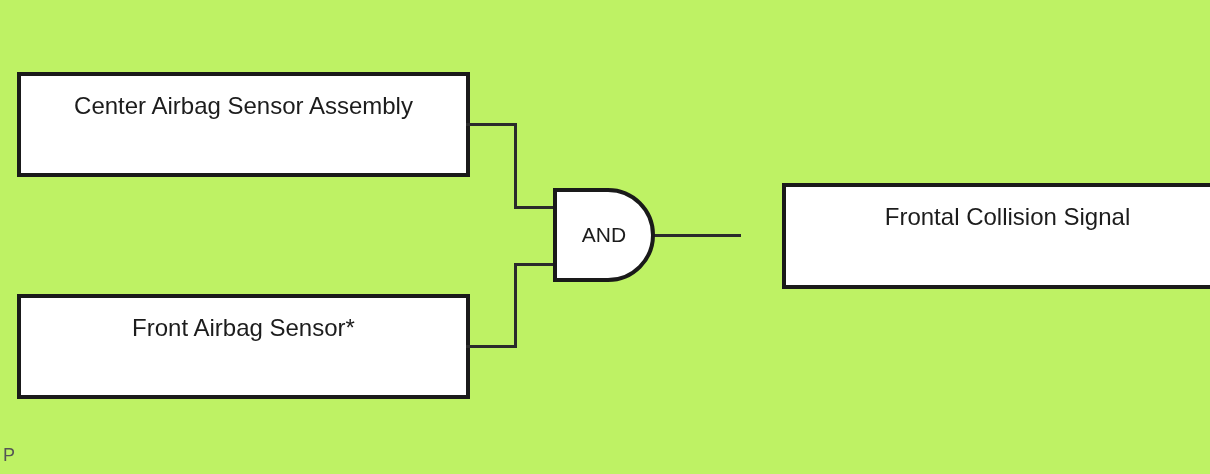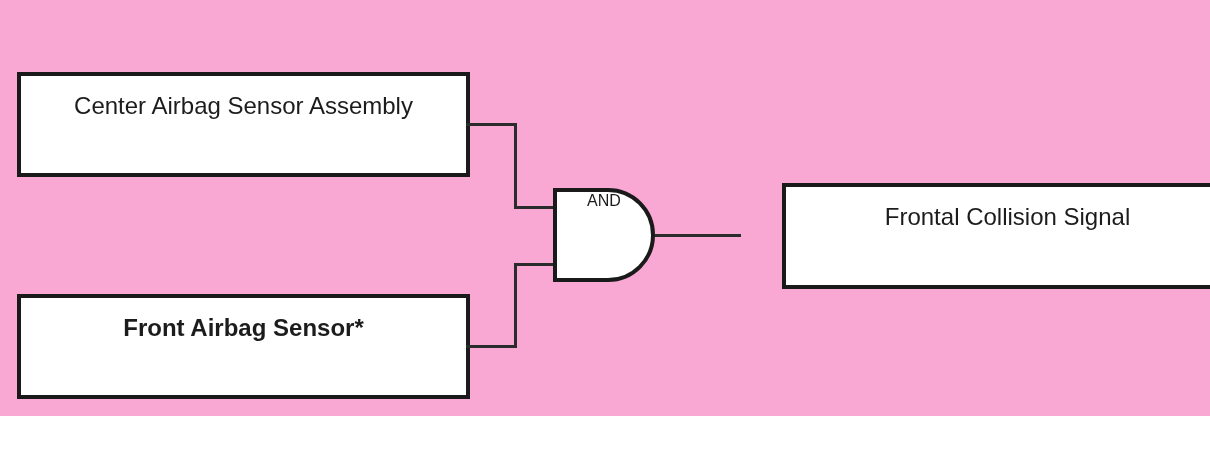--- a/index.html
+++ b/index.html
@@ -3,57 +3,57 @@
 <meta charset="utf-8">
 <style>
   html, body {
     margin: 0;
     padding: 0;
     background: #ffffff;
   }
   .canvas {
     position: relative;
     width: 1210px;
-    height: 416px;
-    background: #f9a8d4;
+    height: 474px;
+    background: #bef264;
     font-family: "Liberation Sans", "DejaVu Sans", sans-serif;
     overflow: hidden;
   }
   .node {
     position: absolute;
     box-sizing: border-box;
     border: 4px solid #1a1a1a;
     background: #ffffff;
     display: flex;
     justify-content: center;
     align-items: flex-start;
     padding-top: 17px;
     font-size: 24px;
     line-height: 26px;
     color: #1c1c1c;
     white-space: nowrap;
   }
   .box-input-1 { left: 17px;  top: 72px;  width: 453px; height: 105px; }
-  .box-input-2 { left: 17px;  top: 294px; width: 453px; height: 105px; font-weight: bold; }
+  .box-input-2 { left: 17px;  top: 294px; width: 453px; height: 105px; }
   .box-output  { left: 738px; top: 183px; width: 451px; height: 106px; margin-left: 44px; }
 
   .gate {
     position: absolute;
     box-sizing: border-box;
     left: 553px;
     top: 188px;
     width: 102px;
     height: 94px;
     border: 4px solid #1a1a1a;
     border-radius: 0 47px 47px 0;
     background: #ffffff;
     display: flex;
     justify-content: center;
-    align-items: flex-start;
-    font-size: 16px;
+    align-items: center;
+    font-size: 21px;
     color: #1c1c1c;
     z-index: 2;
   }
 
   .wire {
     position: absolute;
     background: #2b2b2b;
     z-index: 1;
   }
   

